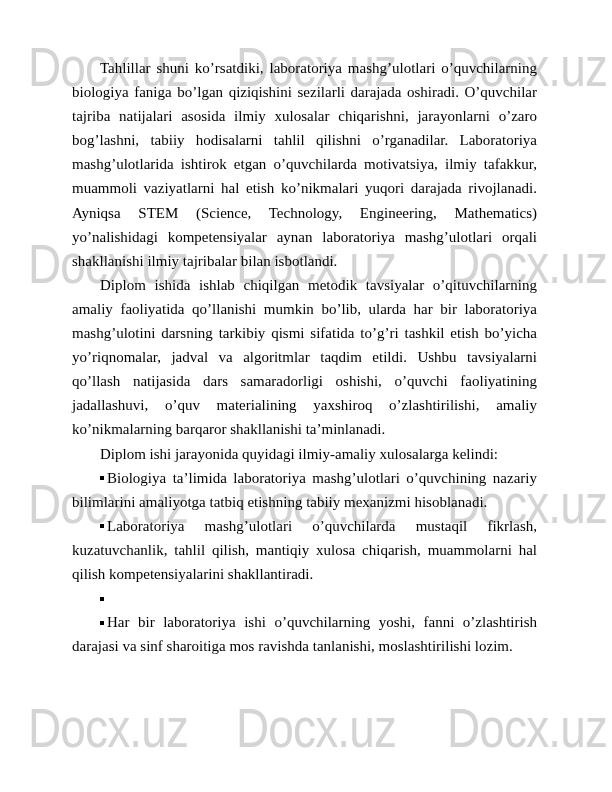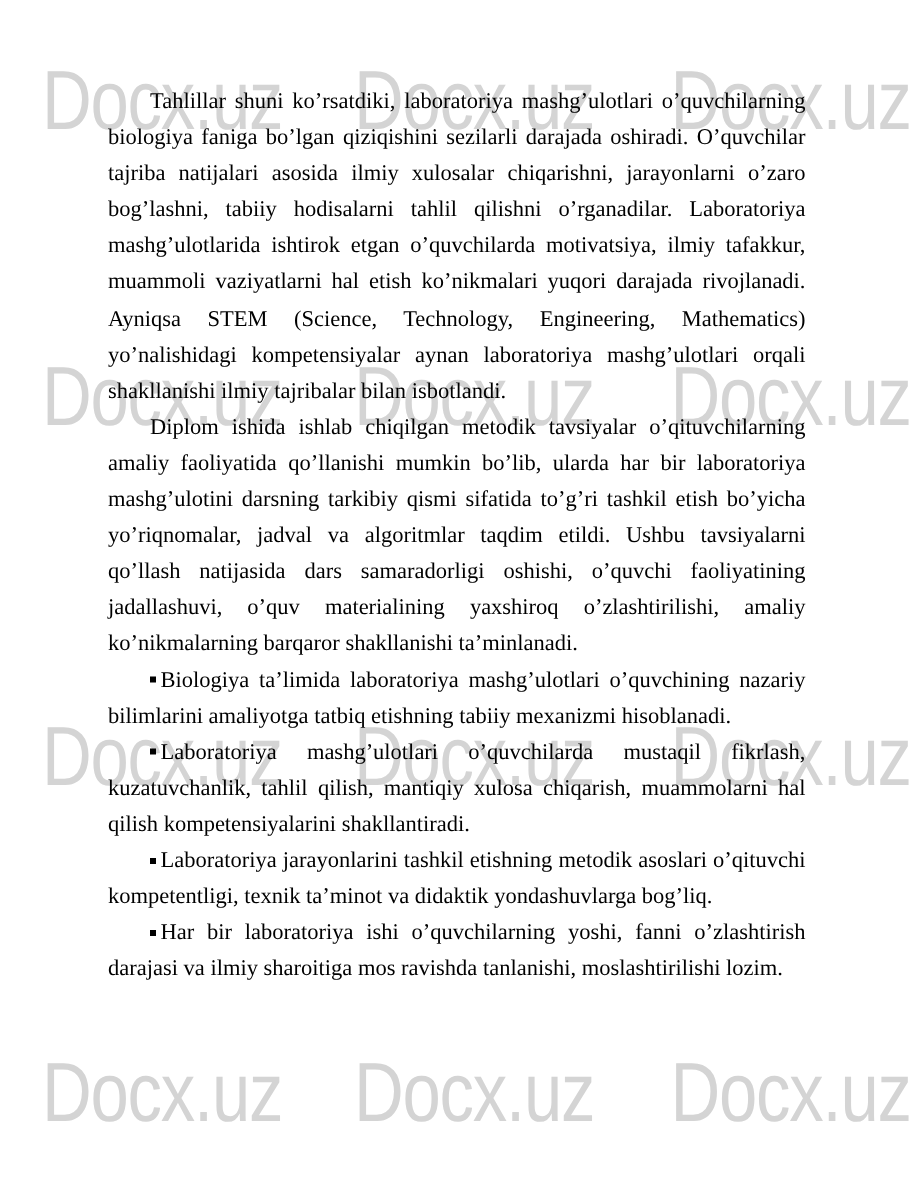--- a/index.html
+++ b/index.html
@@ -35,18 +35,19 @@
   <div class="wm-row" style="top:706px">
     <span class="wm" style="left:28px">Docx.uz</span>
     <span class="wm" style="left:236px">Docx.uz</span>
     <span class="wm" style="left:447px">Docx.uz</span>
   </div>
 </div>
 
 <div class="page">
   <p class="p">Tahlillar shuni ko’rsatdiki, laboratoriya mashg’ulotlari o’quvchilarning biologiya faniga bo’lgan qiziqishini sezilarli darajada oshiradi. O’quvchilar tajriba natijalari asosida ilmiy xulosalar chiqarishni, jarayonlarni o’zaro bog’lashni, tabiiy hodisalarni tahlil qilishni o’rganadilar. Laboratoriya mashg’ulotlarida ishtirok etgan o’quvchilarda motivatsiya, ilmiy tafakkur, muammoli vaziyatlarni hal etish ko’nikmalari yuqori darajada rivojlanadi. Ayniqsa STEM (Science, Technology, Engineering, Mathematics) yo’nalishidagi kompetensiyalar aynan laboratoriya mashg’ulotlari orqali shakllanishi ilmiy tajribalar bilan isbotlandi.</p>
   <p class="p">Diplom ishida ishlab chiqilgan metodik tavsiyalar o’qituvchilarning amaliy faoliyatida qo’llanishi mumkin bo’lib, ularda har bir laboratoriya mashg’ulotini darsning tarkibiy qismi sifatida to’g’ri tashkil etish bo’yicha yo’riqnomalar, jadval va algoritmlar taqdim etildi. Ushbu tavsiyalarni qo’llash natijasida dars samaradorligi oshishi, o’quvchi faoliyatining jadallashuvi, o’quv materialining yaxshiroq o’zlashtirilishi, amaliy ko’nikmalarning barqaror shakllanishi ta’minlanadi.</p>
+  <p class="p">Diplom ishi jarayonida quyidagi ilmiy-amaliy xulosalarga kelindi:</p>
 
   <p class="bullet-p"><span class="bullet"></span><span>Biologiya ta’limida laboratoriya mashg’ulotlari o’quvchining nazariy bilimlarini amaliyotga tatbiq etishning tabiiy mexanizmi hisoblanadi.</span></p>
   <p class="bullet-p"><span class="bullet"></span><span>Laboratoriya mashg’ulotlari o’quvchilarda mustaqil fikrlash, kuzatuvchanlik, tahlil qilish, mantiqiy xulosa chiqarish, muammolarni hal qilish kompetensiyalarini shakllantiradi.</span></p>
-  <p class="bullet-p"><span class="bullet"></span><span>Laboratoriya jarayonlarini tashkil etishning metodik asoslari o’qituvchi kompetentligi, texnik ta’minot va didaktik yondashuvlarga bog’liq.</span></p>
-  <p class="bullet-p"><span class="bullet"></span><span>Har bir laboratoriya ishi o’quvchilarning yoshi, fanni o’zlashtirish darajasi va ilmiy sharoitiga mos ravishda tanlanishi, moslashtirilishi lozim.</span></p>
+  <p class="bullet-p"><span class="bullet"></span></p>
+  <p class="bullet-p"><span class="bullet"></span><span>Har bir laboratoriya ishi o’quvchilarning yoshi, fanni o’zlashtirish darajasi va sinf sharoitiga mos ravishda tanlanishi, moslashtirilishi lozim.</span></p>
 </div>
 
 </body></html>

